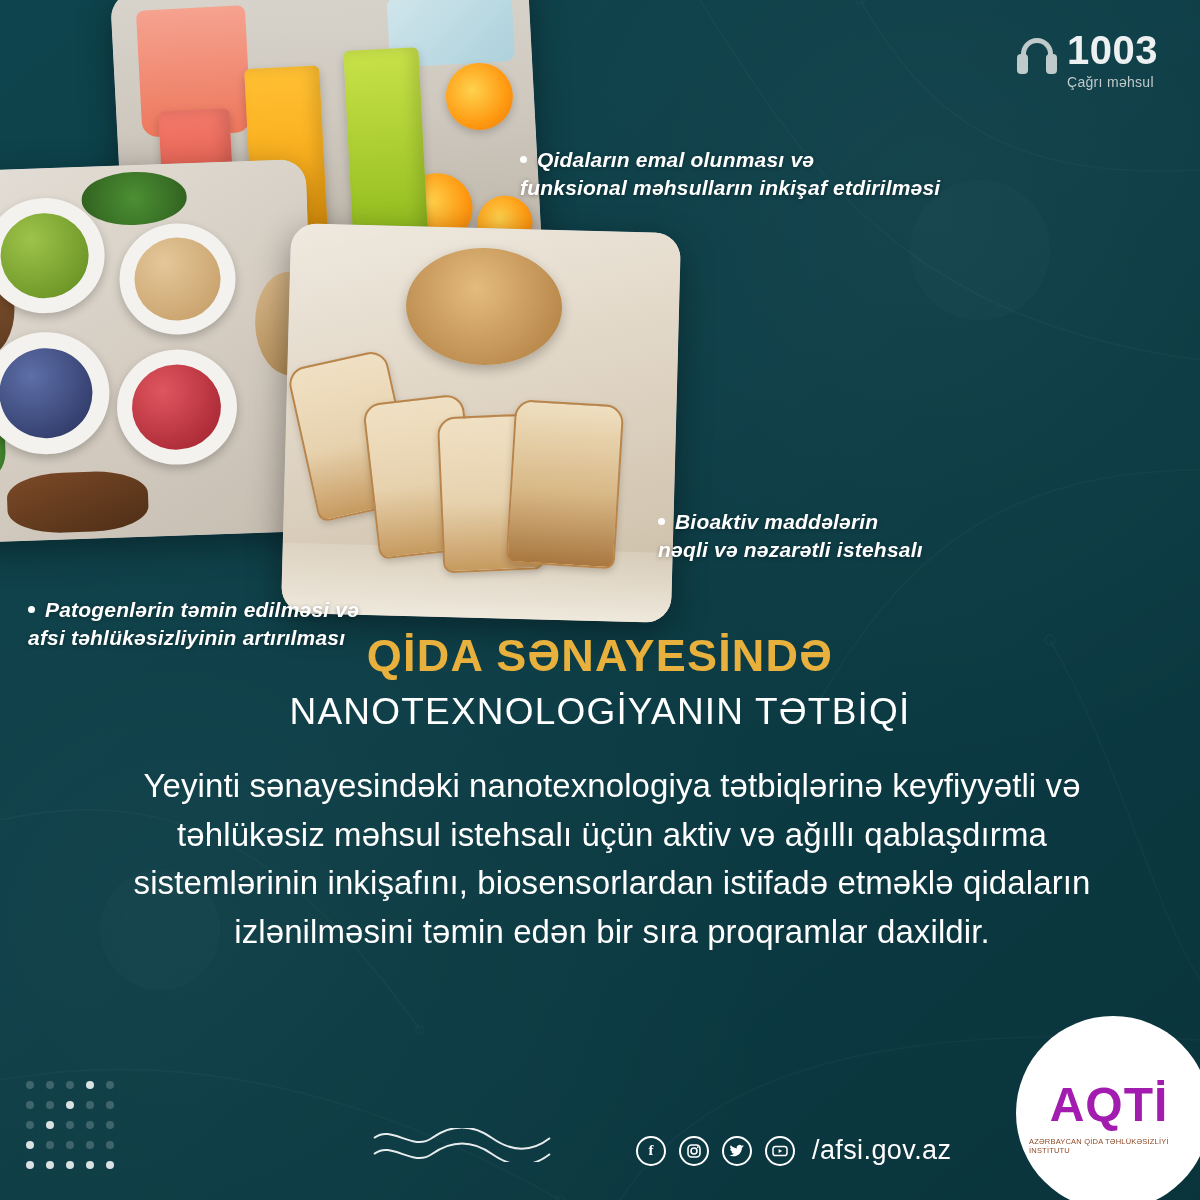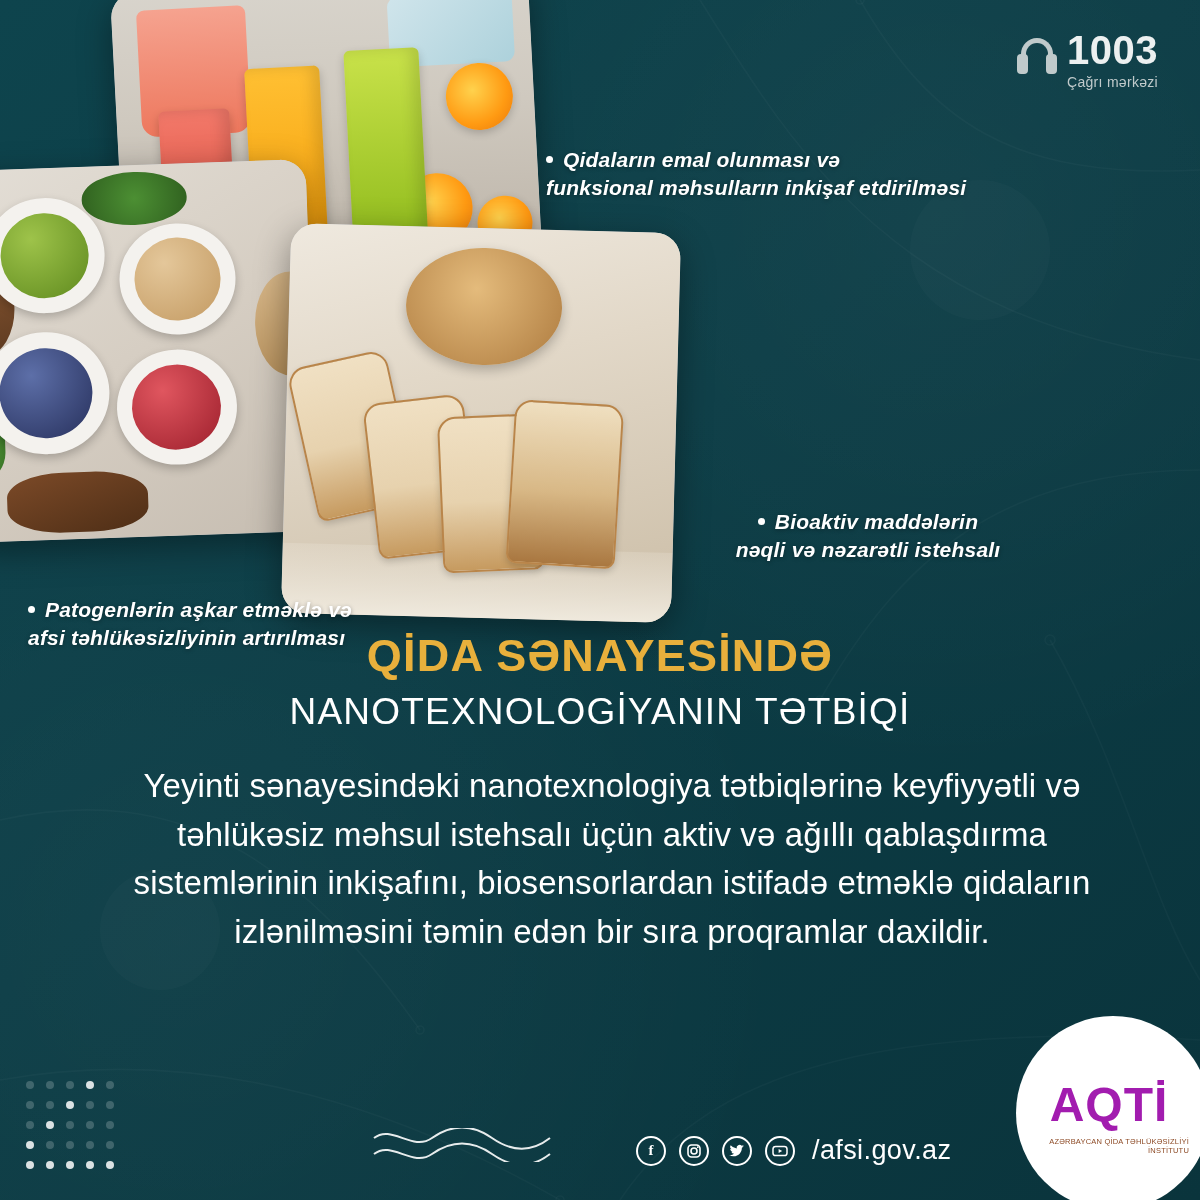--- a/index.html
+++ b/index.html
@@ -158,22 +158,22 @@
     letter-spacing: .2px;
     text-shadow: 0 1px 4px rgba(0,0,0,.35);
   }
   .bullet .dot {
     display: inline-block;
     width: 7px; height: 7px; border-radius: 50%;
     background: #ffffff;
     vertical-align: middle;
     margin-right: 10px; margin-bottom: 4px;
   }
-  #bullet-1 { left: 546px; top: 146px; width: 470px; }
-  #bullet-2 { left: 658px; top: 508px; width: 420px; text-align: center; }
+  #bullet-1 { left: 520px; top: 146px; width: 470px; }
+  #bullet-2 { left: 658px; top: 508px; width: 420px; }
   #bullet-3 { left: 28px;  top: 596px; width: 420px; }
   .bullet .line2 { display: block; padding-left: 0; }
 
   
   .headline-wrap {
     position: absolute; left: 0; top: 632px; width: 1200px;
     text-align: center;
   }
   .headline-1 {
     color: #e8b03c;
@@ -261,21 +261,21 @@
     background: #ffffff;
     display: flex; flex-direction: column; align-items: center; justify-content: center;
     box-shadow: 0 0 0 0 rgba(0,0,0,0);
   }
   #logo-badge .aqti {
     color: #a21caf; font-size: 48px; font-weight: bold; letter-spacing: 1px;
     margin-left: -8px; margin-top: 6px;
   }
   #logo-badge .caption {
     color: #8d4a25; font-size: 7.5px; letter-spacing: .2px; margin-top: 5px;
-    text-align: right; width: 160px; margin-left: -8px; line-height: 1.2;
+    text-align: left; width: 160px; margin-left: -8px; line-height: 1.2;
   }
 </style>
 </head>
 <body>
 
 <div class="poster">
 
   <div class="bg-net">
     <svg viewBox="0 0 1200 1200" preserveAspectRatio="none">
       <g stroke="rgba(255,255,255,0.055)" stroke-width="1.6" fill="none">
@@ -300,21 +300,21 @@
   </div>
 
   <div id="call-badge">
     <div class="headset">
       <span class="band"></span>
       <span class="ear l"></span>
       <span class="ear r"></span>
     </div>
     <div>
       <div class="nums">1003</div>
-      <div class="sub">Çağrı mərkəzi</div>
+      <div class="sub">Çağrı məhsul</div>
     </div>
   </div>
 
   <div class="photo" id="photo-juices">
     <div class="inner">
       <div class="juice-bg"></div>
       <span class="ice"></span>
       <span class="jug"></span>
       <span class="orange-half o1"></span>
       <span class="orange-half o2"></span>
@@ -365,21 +365,21 @@
     <span class="dot"></span><span>Qidaların emal olunması və</span>
     <span class="line2">funksional məhsulların inkişaf etdirilməsi</span>
   </div>
 
   <div class="bullet" id="bullet-2">
     <span class="dot"></span><span>Bioaktiv maddələrin</span>
     <span class="line2">nəqli və nəzarətli istehsalı</span>
   </div>
 
   <div class="bullet" id="bullet-3">
-    <span class="dot"></span><span>Patogenlərin aşkar etməklə və</span>
+    <span class="dot"></span><span>Patogenlərin təmin edilməsi və</span>
     <span class="line2">afsi təhlükəsizliyinin artırılması</span>
   </div>
 
   <div class="headline-wrap">
     <div class="headline-1">QİDA SƏNAYESİNDƏ</div>
     <div class="headline-2">NANOTEXNOLOGİYANIN TƏTBİQİ</div>
   </div>
 
   <div class="body-text">Yeyinti sənayesindəki nanotexnologiya tətbiqlərinə keyfiyyətli və təhlükəsiz məhsul istehsalı üçün aktiv və ağıllı qablaşdırma sistemlərinin inkişafını, biosensorlardan istifadə etməklə qidaların izlənilməsini təmin edən bir sıra proqramlar daxildir.</div>
 

